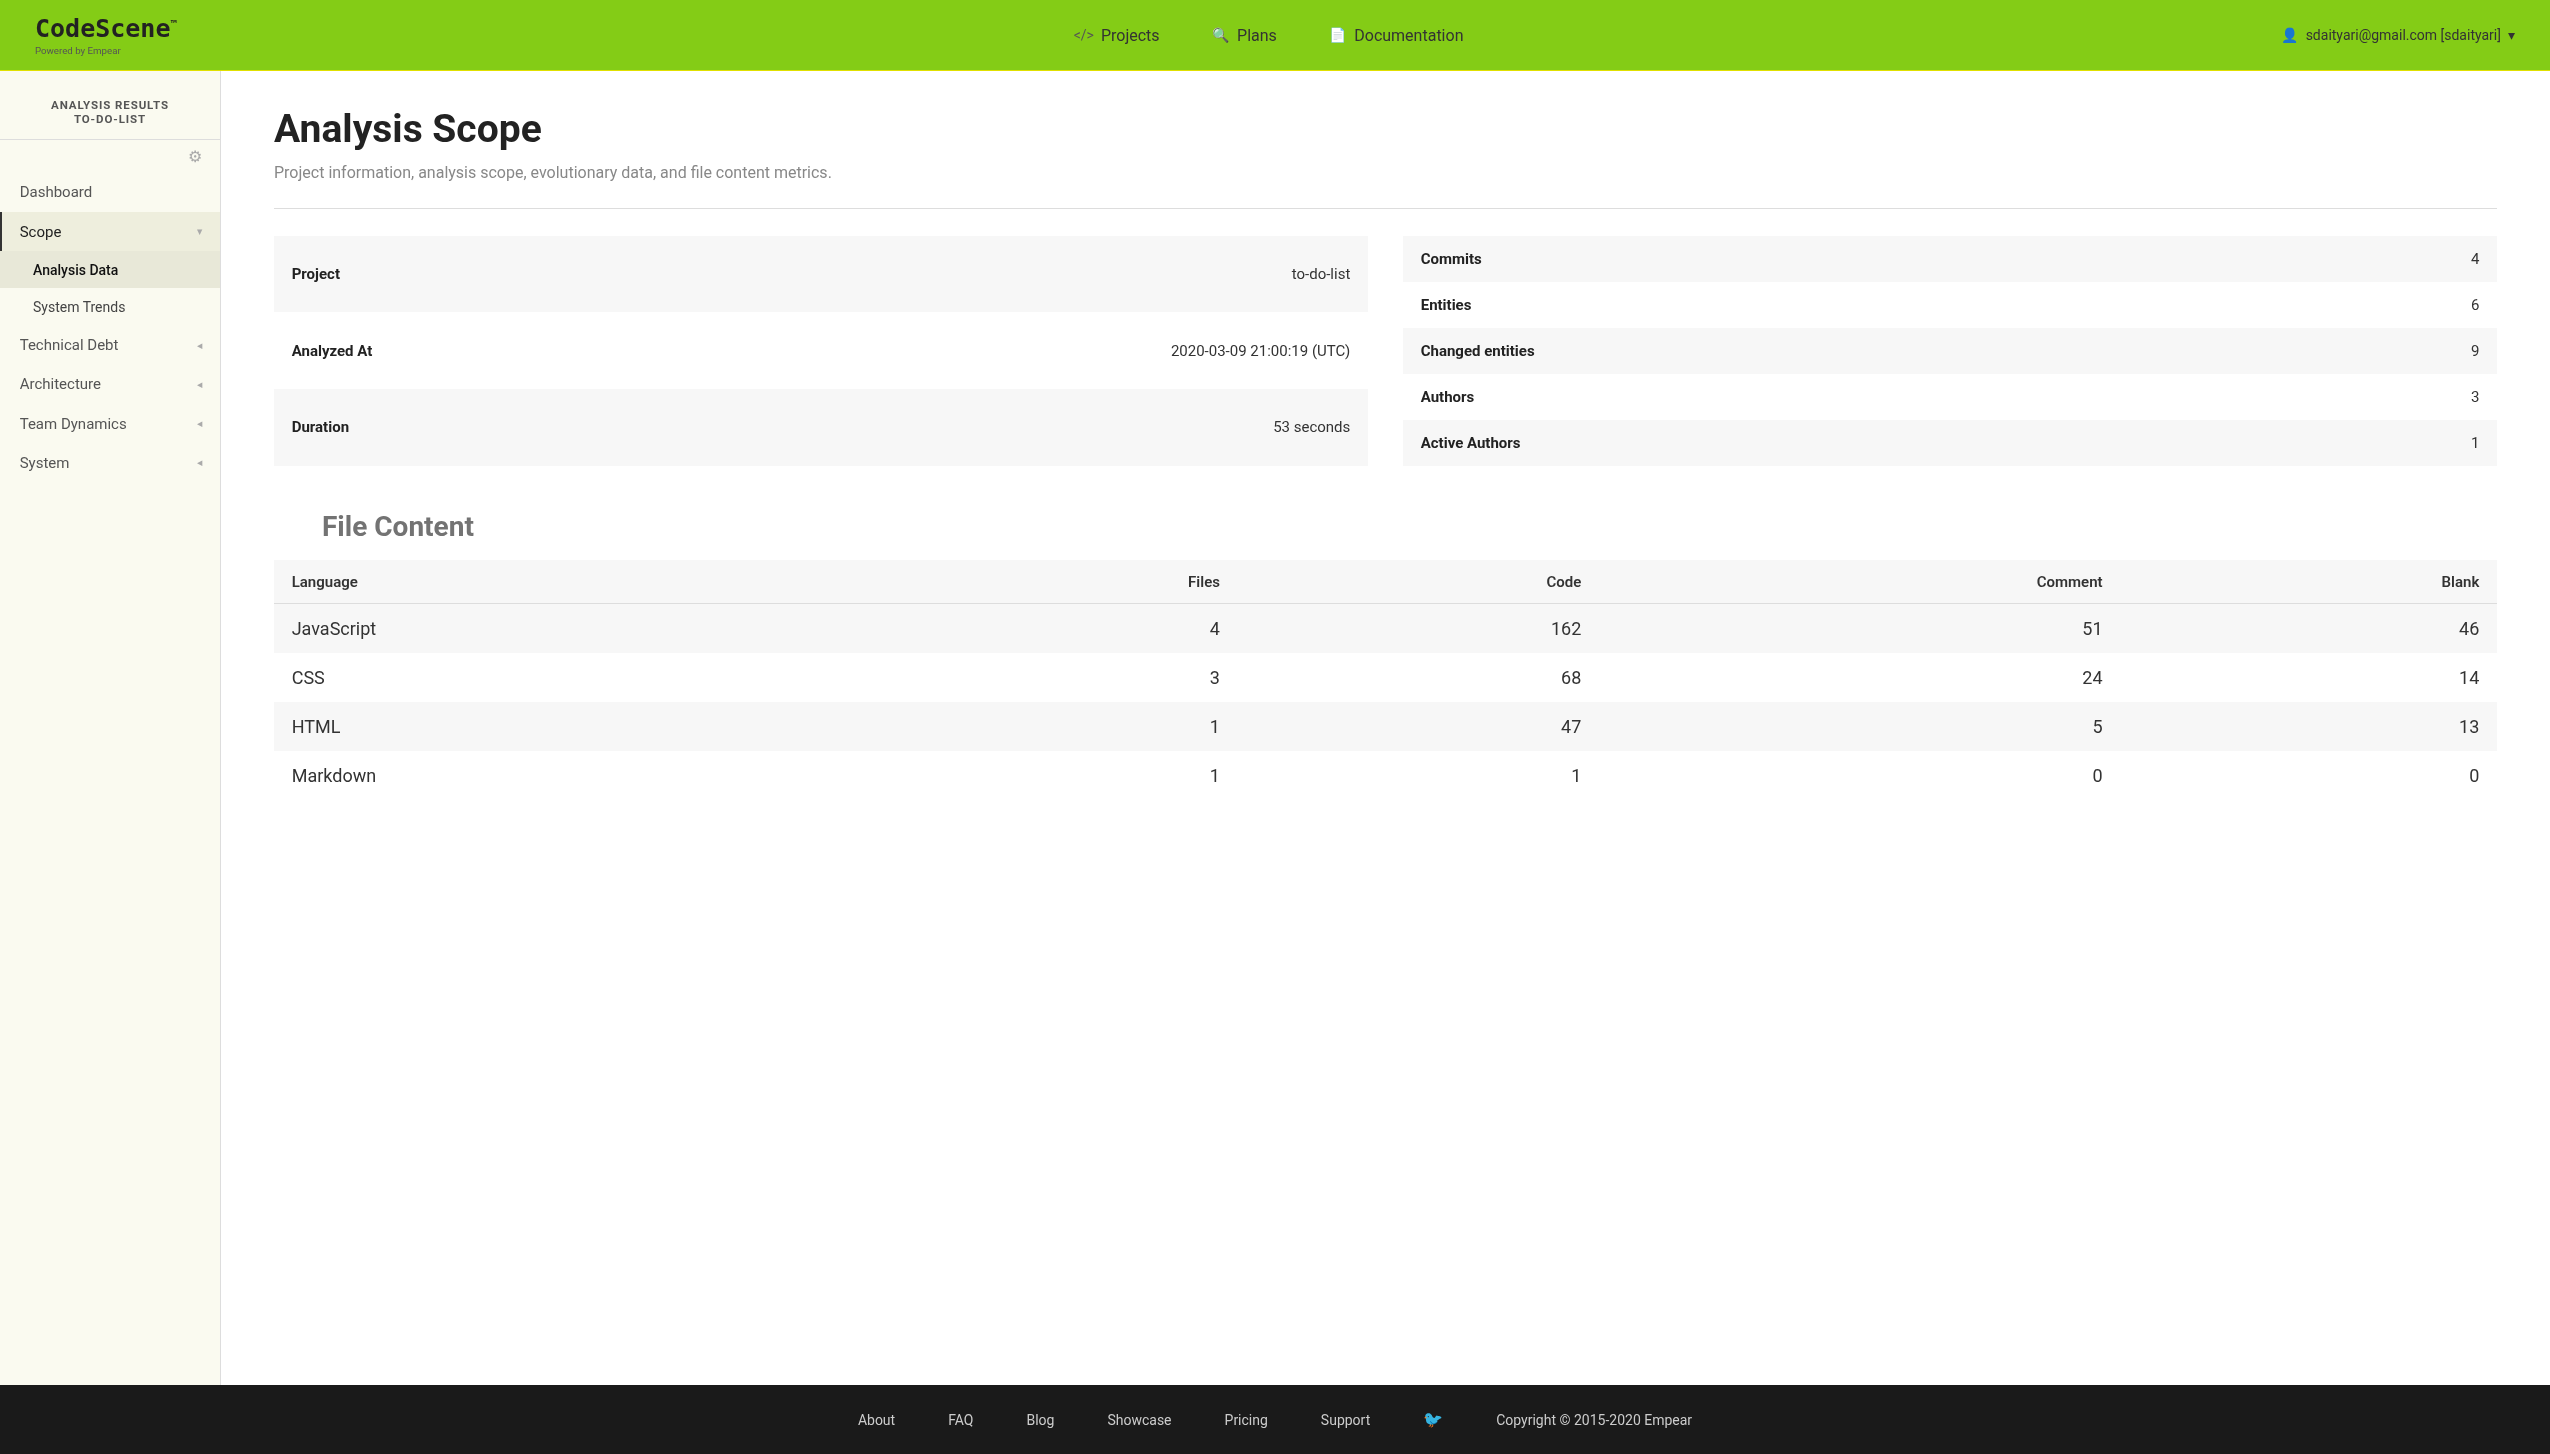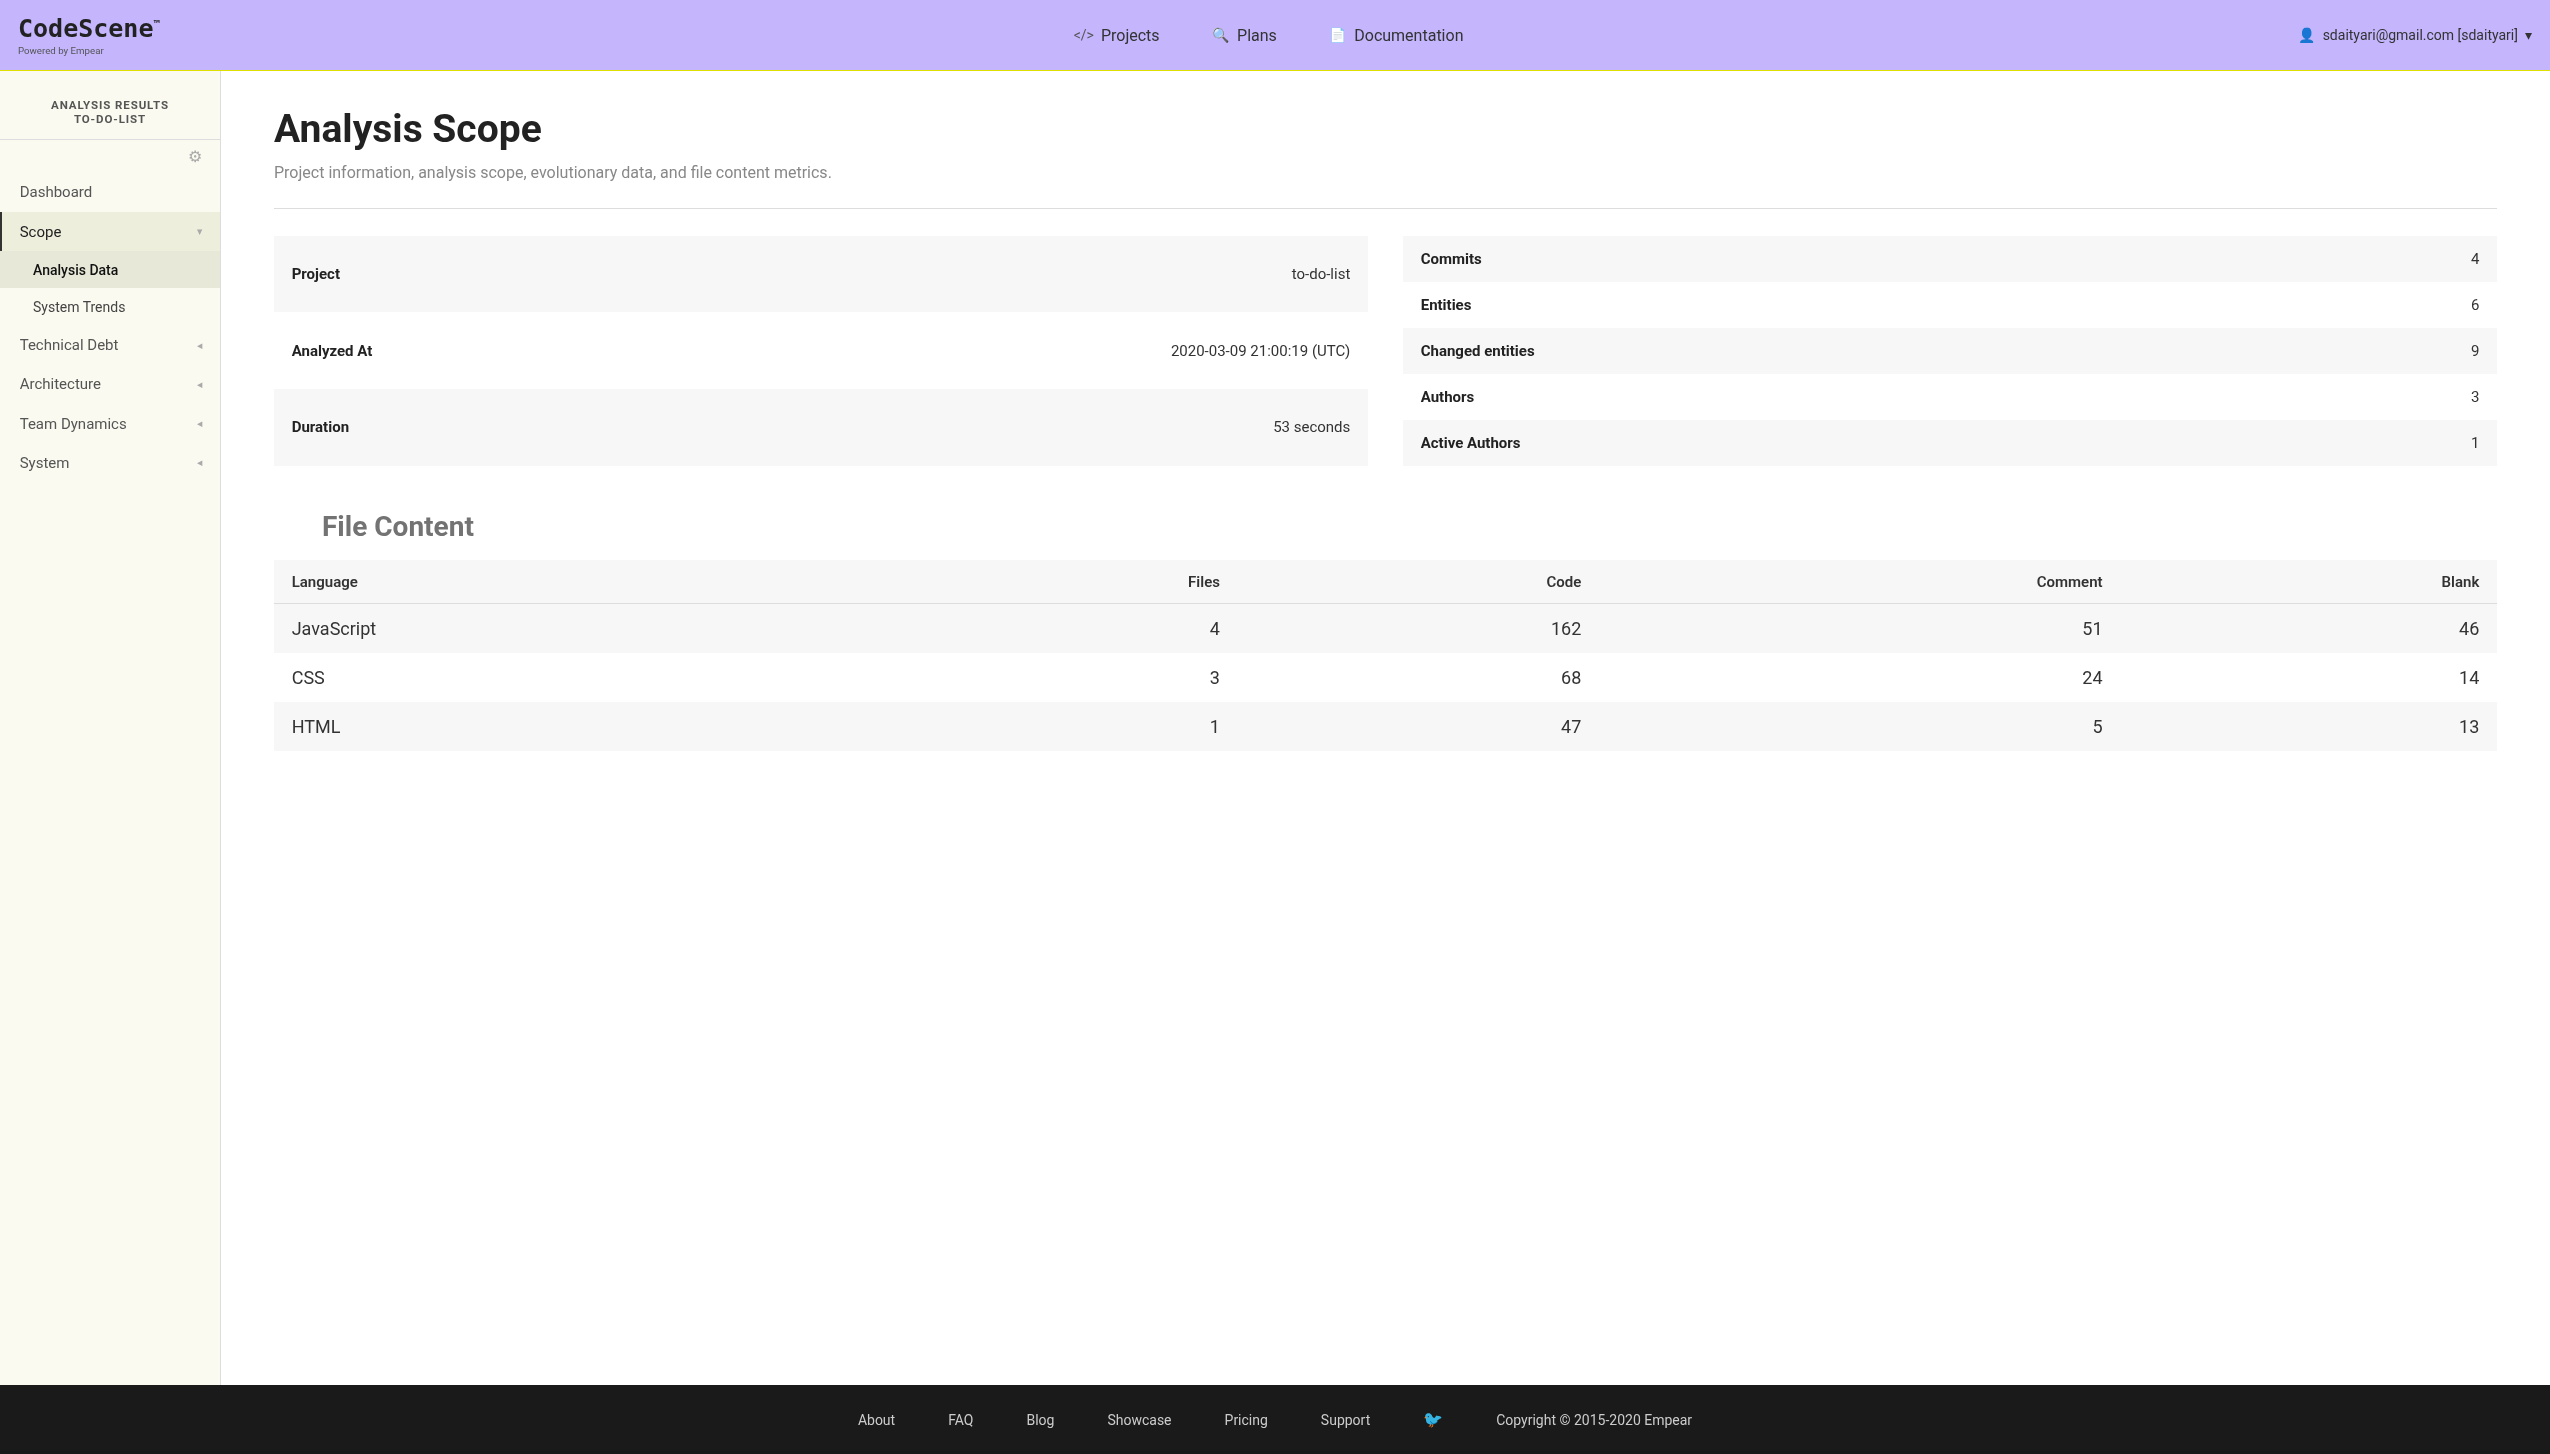--- a/index.html
+++ b/index.html
@@ -1,23 +1,23 @@
 <!DOCTYPE html>
 <html style="font-size:14px"><head>
   <meta charset="utf-8">
   <style>
     * { margin: 0; padding: 0; box-sizing: border-box; }
     body { font-family: -apple-system, BlinkMacSystemFont, 'Segoe UI', Roboto, sans-serif; background: #fffff0; min-height: 100vh; display: flex; flex-direction: column; }
 
     
     .header {
-      background: #c4b5fd;
-      display: flex;
-      align-items: center;
-      padding: 0 18px;
+      background: #84cc16;
+      display: flex;
+      align-items: center;
+      padding: 0 35px;
       height: 71px;
       border-bottom: 0.9px solid #e0e000;
     }
     .logo-area {
       width: 221px;
       flex-shrink: 0;
     }
     .logo-title {
       font-size: 25px;
       font-weight: bold;
@@ -396,20 +396,27 @@
           <td>24</td>
           <td>14</td>
         </tr>
         <tr>
           <td>HTML</td>
           <td>1</td>
           <td>47</td>
           <td>5</td>
           <td>13</td>
         </tr>
+        <tr>
+          <td>Markdown</td>
+          <td>1</td>
+          <td>1</td>
+          <td>0</td>
+          <td>0</td>
+        </tr>
       </tbody>
     </table>
   </main>
 </div>
 
 <footer class="footer">
   <a>About</a>
   <a>FAQ</a>
   <a>Blog</a>
   <a>Showcase</a>

